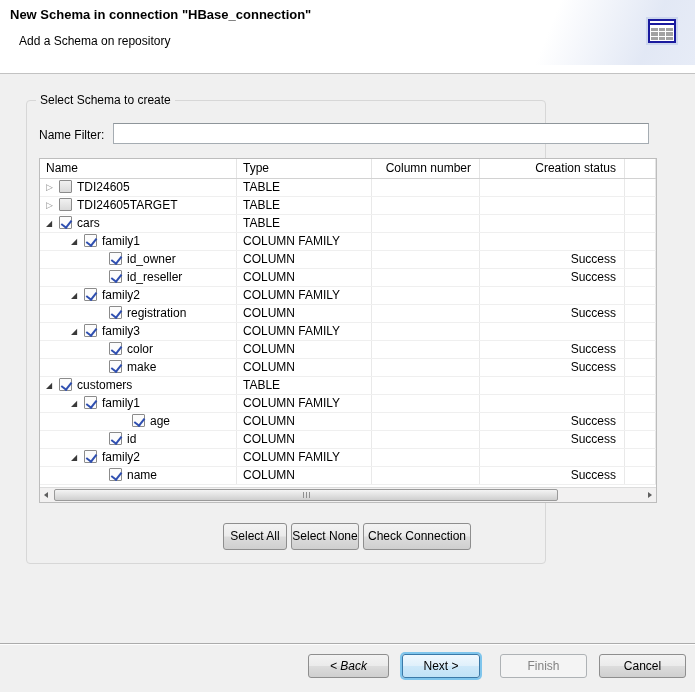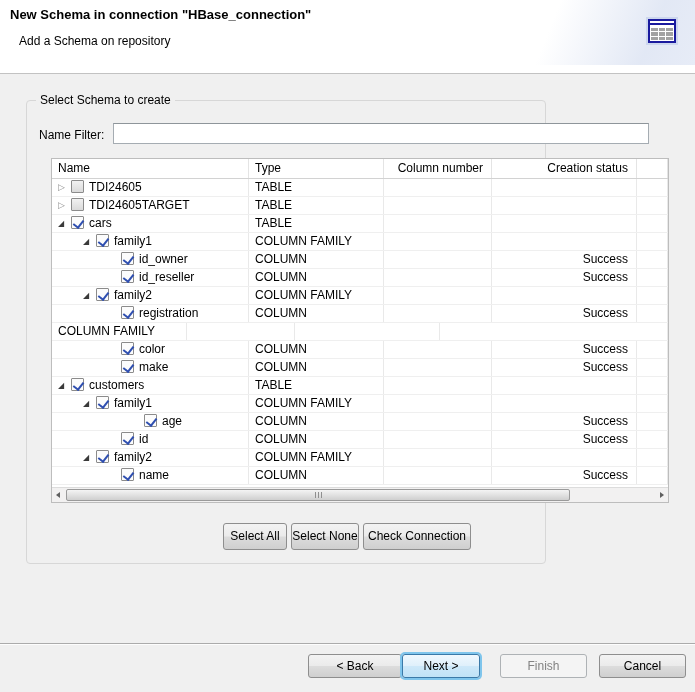--- a/index.html
+++ b/index.html
@@ -26,21 +26,21 @@
   .groupbox { position:absolute; left:26px; top:100px; width:520px; height:464px;
     border:1px solid #d7d7d7; border-radius:4px; }
   .group-label { position:absolute; left:9px; top:-8px; background:#f0f0f0; padding:0 4px; font-size:12px; color:#000; }
 
   .filter-label { position:absolute; left:12px; top:27px; font-size:12px; color:#000; }
   .filter-input { position:absolute; left:86px; top:22px; width:536px; height:21px;
     border:1px solid #a5acb2; border-top-color:#8e959a; background:#fff; font-family:"Liberation Sans",sans-serif;
     font-size:12px; padding:0 4px; outline:none; }
 
   
-  .tree-table { position:absolute; left:24px; top:57px; width:618px; height:345px; background:#fff; border:1px solid #bdbdbd; }
+  .tree-table { position:absolute; left:12px; top:57px; width:618px; height:345px; background:#fff; border:1px solid #bdbdbd; }
   .thead { display:flex; height:20px; background:#fff; border-bottom:1px solid #d2d2d2; }
   .th { font-size:12px; color:#000; padding:2px 6px; border-right:1px solid #e4e4e4; white-space:nowrap; overflow:hidden; }
   .c0 { width:197px; } .c1 { width:135px; } .c2 { width:108px; } .c3 { width:145px; } .c4 { flex:1; }
   .th.c2, .th.c3 { text-align:right; padding-right:8px; }
 
   .tbody { position:absolute; left:0; right:0; top:20px; bottom:15px; overflow:hidden; background:#fff; }
   .trow { display:flex; height:18px; border-bottom:1px solid #efefef; background:#fff; }
   .tcell { font-size:12px; line-height:17px; color:#000; border-right:1px solid #e9e9e9; white-space:nowrap; overflow:hidden; }
   .tcell.c3 { text-align:right; padding-right:8px; }
   .tcell.c1 { padding-left:6px; }
@@ -72,21 +72,21 @@
   .btn { position:absolute; height:27px; border:1px solid #8e8e8e; border-radius:3px; font-size:12px; color:#000;
     text-align:center; line-height:25px; background:linear-gradient(#f3f3f3 0%, #ebebeb 48%, #dcdcdc 52%, #cfcfcf 100%);
     font-family:"Liberation Sans",sans-serif; cursor:default; }
   .btn-selectall { left:196px; top:422px; width:64px; }
   .btn-selectnone { left:264px; top:422px; width:68px; }
   .btn-checkconn { left:336px; top:422px; width:108px; }
 
   .footer-sep { position:absolute; left:0; top:643px; width:695px; height:2px;
     border-top:1px solid #ababab; border-bottom:1px solid #fdfdfd; }
   .fbtn { position:absolute; top:654px; height:24px; line-height:22px; }
-  .btn-back   { left:308px; width:94px; }
+  .btn-back   { left:308px; width:81px;font-style:italic; }
   .btn-next   { left:402px; width:78px; border:1px solid #3a79a8; box-shadow:0 0 0 2px #7fc5ec;
     background:linear-gradient(#f0f8fe 0%, #e0f0fb 48%, #cde8f9 52%, #bfe2f7 100%); }
   .btn-finish { left:500px; width:87px; background:#f4f4f4; border:1px solid #aeb2b5; color:#838383; }
   .btn-cancel { left:599px; width:87px; }
 </style>
 </head>
 <body>
 
 <div class="window">
 
@@ -176,20 +176,21 @@
             <div class="tcell c4"></div>
           </div>
           <div class="trow">
             <div class="tcell c0" style="padding-left: 56px;"><span class="expander none"></span><span class="checkbox checked"></span><span>registration</span></div>
             <div class="tcell c1">COLUMN</div>
             <div class="tcell c2"></div>
             <div class="tcell c3">Success</div>
             <div class="tcell c4"></div>
           </div>
           <div class="trow">
+            <div class="tcell c0" style="padding-left: 31px;"><span class="expander expanded">◢</span><span class="checkbox checked"></span><span>family3</span></div>
             <div class="tcell c1">COLUMN FAMILY</div>
             <div class="tcell c2"></div>
             <div class="tcell c3"></div>
             <div class="tcell c4"></div>
           </div>
           <div class="trow">
             <div class="tcell c0" style="padding-left: 56px;"><span class="expander none"></span><span class="checkbox checked"></span><span>color</span></div>
             <div class="tcell c1">COLUMN</div>
             <div class="tcell c2"></div>
             <div class="tcell c3">Success</div>

